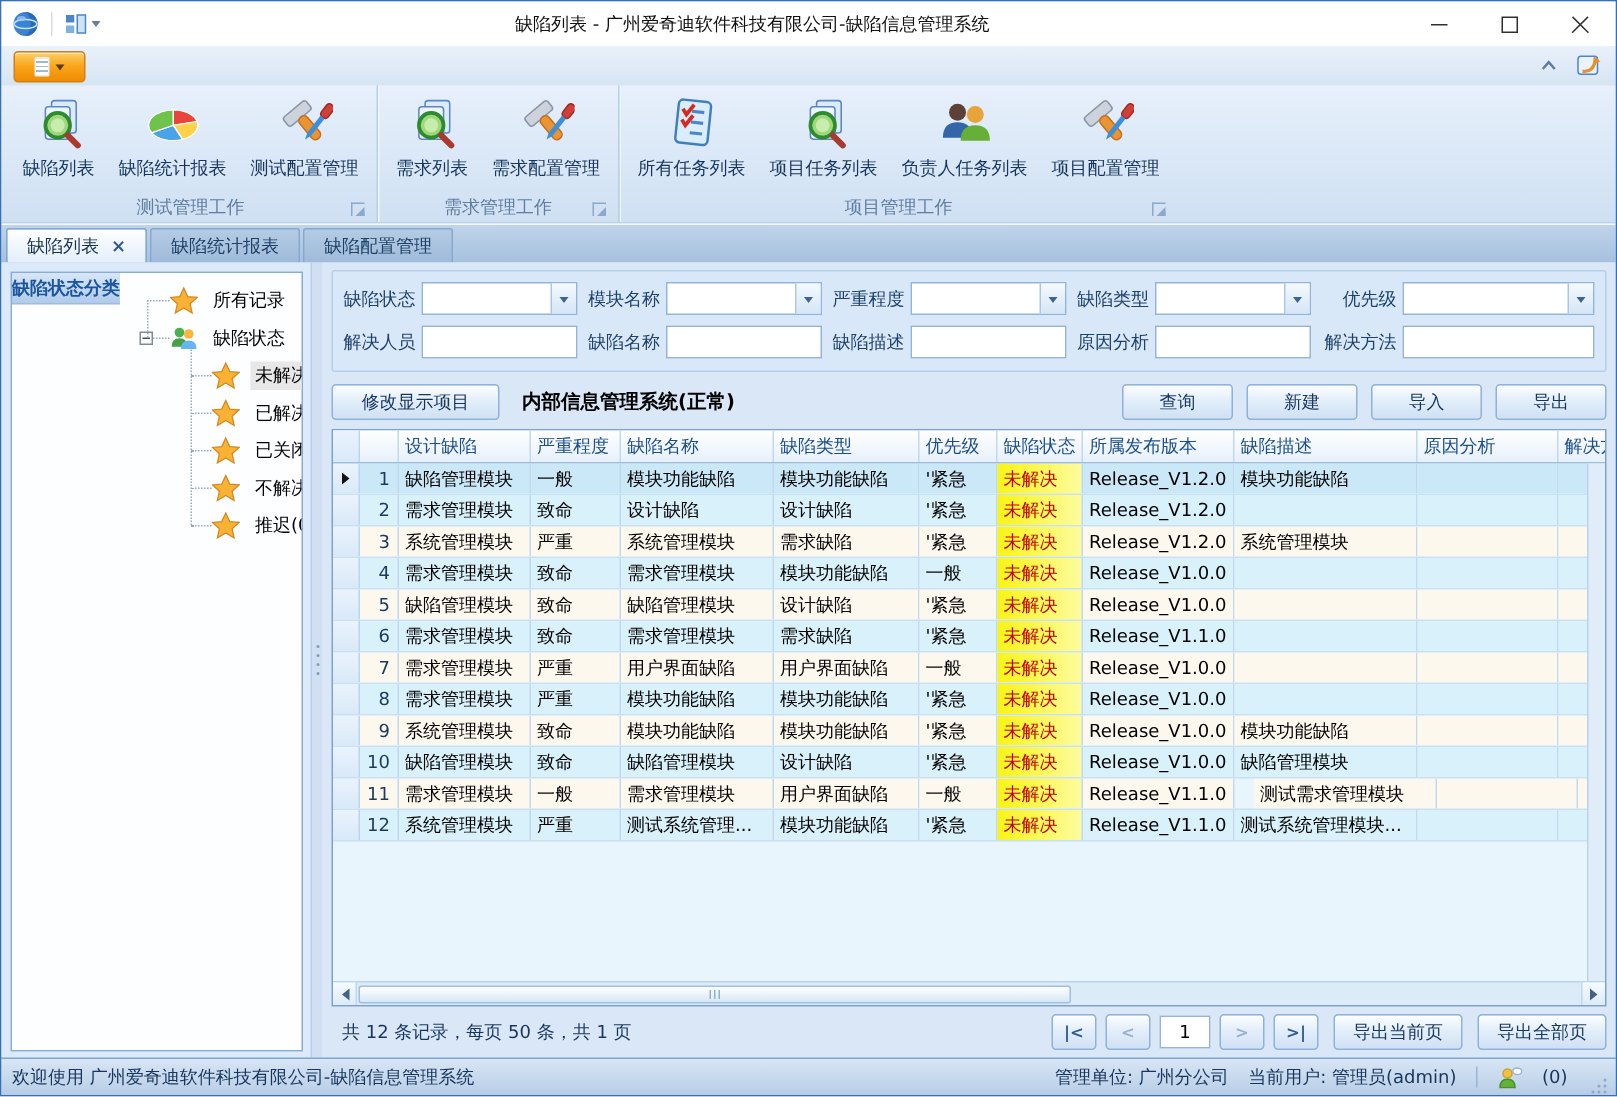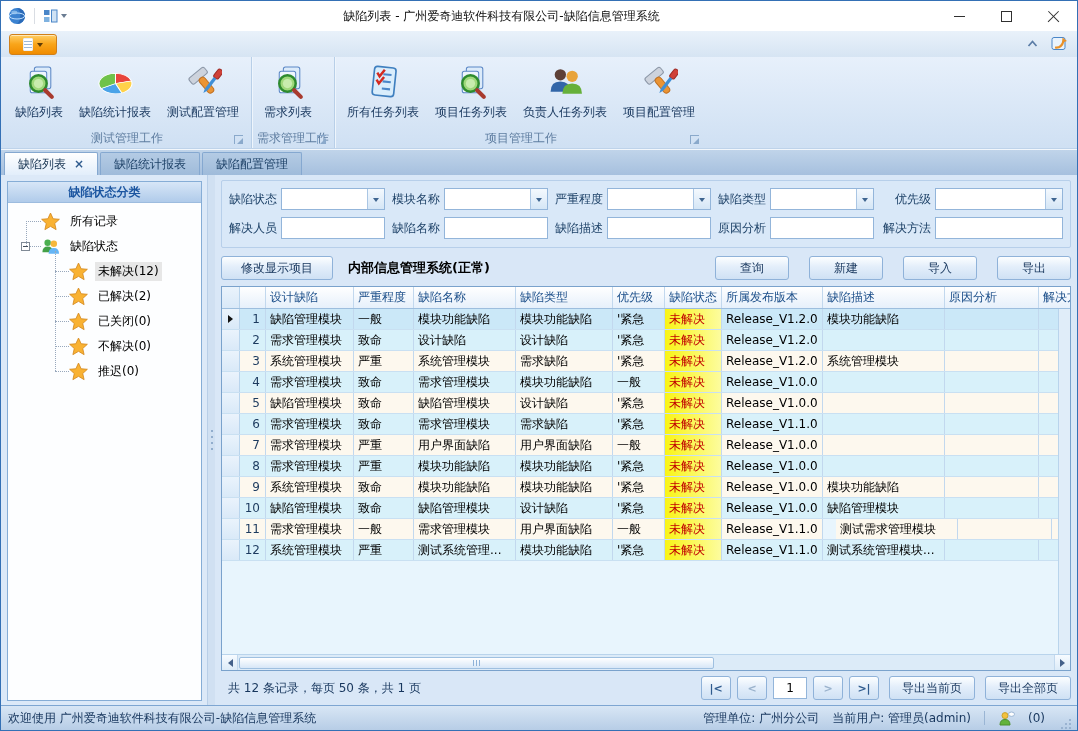--- a/index.html
+++ b/index.html
@@ -52,21 +52,21 @@
 
   
   .main { flex:1; display:flex; min-height:0; }
   .sidebar { width:207px; background:#dce9f8; border-right:1px solid #b9cfe8; padding:6px 5px 4px 6px; display:flex; flex-direction:column; flex:0 0 auto; }
   .version-row { display:flex; align-items:center; gap:5px; margin-bottom:6px; }
   .vlabel { font-weight:bold; white-space:nowrap; }
   .combo { background:#fff; border:1px solid #93b5da; height:21px; display:flex; align-items:center; flex:1; }
   .combo .val { flex:1; padding:0 5px; white-space:nowrap; overflow:hidden; }
   .cbtn { width:17px; height:100%; background:linear-gradient(#f4f9fe,#d5e6f6); border-left:1px solid #aac6e4; display:flex; align-items:center; justify-content:center; flex:0 0 auto; }
   .arr-down { width:0; height:0; border:3.5px solid transparent; border-top:4.5px solid #3f6590; margin-top:4px; }
-  .tree-panel { flex:1; border:1px solid #86add6; background:#fdfeff; display:flex; flex-direction:column; min-height:0; }
+  .tree-panel { flex:1; border:1px solid #86add6; background:#fdfeff; display:flex; flex-direction:row; min-height:0; }
   .tree-head { height:21px; background:linear-gradient(#d7e6f7,#b0cbea); border-bottom:1px solid #9dbcdf; color:#1b55a0; font-weight:bold; display:flex; align-items:center; justify-content:center; flex:0 0 auto; }
   .tree { position:relative; padding-top:6px; flex:1; overflow:hidden; }
   .titem { height:25px; display:flex; align-items:center; position:relative; }
   .titem.l1 { padding-left:33px; }
   .titem.l2 { padding-left:61px; }
   .titem.l1::before { content:""; position:absolute; left:18px; top:12px; width:15px; border-top:1px dotted #98a8bc; }
   .titem.l2::before { content:""; position:absolute; left:47px; top:12px; width:14px; border-top:1px dotted #98a8bc; }
   .titem .icon svg { width:19px; height:19px; display:block; }
   .tlabel { margin-left:7px; padding:1px 3px; white-space:nowrap; }
   .titem.selected .tlabel { background:#e7e7e7; }
@@ -85,21 +85,21 @@
   .flabel { color:#1e4268; margin-right:4px; white-space:nowrap; }
   .fcombo { width:104px; flex:none; height:22px; }
   .fitem.wide .fcombo { width:128px; }
   .finput { width:104px; height:22px; background:#fff; border:1px solid #93b5da; }
   .fitem.wide .finput { width:128px; }
 
   .toolbar-row { display:flex; align-items:center; margin:8px 0 6px; flex:0 0 auto; }
   .btn { height:24px; background:linear-gradient(#fcfeff,#e3eefa 45%,#cfe1f4); border:1px solid #8fb2d9; border-radius:3px; color:#17365d; font-size:12px; font-family:inherit; display:inline-flex; align-items:center; justify-content:center; padding:0 10px; }
   .btn.modify { width:112px; margin-right:15px; }
   .sys-title { font-weight:bold; font-size:13px; flex:1; white-space:nowrap; overflow:hidden; }
-  .actions { display:flex; gap:20px; margin-left:auto;align-items:center; }
+  .actions { display:flex; gap:9px; margin-left:auto;align-items:center; }
   .actions .btn { width:74px; }
 
   
   .grid-wrap { flex:1; display:flex; flex-direction:column; border:1px solid #7aa2cc; background:#e8f5fd; min-height:0; position:relative; }
   .ghead { display:flex; height:22px; background:linear-gradient(#ffffff,#e6f0fb); border-bottom:1px solid #9dbede; flex:0 0 auto; overflow:hidden; }
   .gcell { flex:0 0 auto; border-right:1px solid #c2d8ee; padding:0 4px; display:flex; align-items:center; overflow:hidden; white-space:nowrap; }
   .ghead .gcell { color:#1c4f8a; }
   .gind { width:18px; padding:0; background:linear-gradient(#eaf3fc,#d9e9f8); border-right:1px solid #b9d4ec; justify-content:center; }
   .gnum { width:26px; justify-content:flex-end; color:#1c3a5e; padding-right:5px; }
   .gbody { flex:1; overflow:hidden; position:relative; }
@@ -252,20 +252,36 @@
               <svg viewBox="0 0 36 36">
                 <rect x="13" y="3" width="16" height="21" rx="2" fill="#dcebfa" stroke="#5b87c5"></rect>
                 <rect x="9" y="7" width="16" height="21" rx="2" fill="#eef5fd" stroke="#5b87c5"></rect>
                 <circle cx="17" cy="19" r="8" fill="#9fd87b" stroke="#2e8b2e" stroke-width="2.4"></circle>
                 <circle cx="17" cy="19" r="4.5" fill="#c8ecae"></circle>
                 <line x1="23.5" y1="25.5" x2="30" y2="32" stroke="#a83a2e" stroke-width="4" stroke-linecap="round"></line>
               </svg>
             </span>
             <span class="lbl">需求列表</span>
           </div>
+          <div class="rbtn">
+            <span class="icon">
+              <svg viewBox="0 0 36 36">
+                <g transform="rotate(-40 14 12)">
+                  <rect x="4" y="7" width="19" height="7.5" rx="2" fill="#cdd3dd" stroke="#8a95a5"></rect>
+                  <rect x="10.5" y="14" width="6.5" height="18" rx="3" fill="#ea9434" stroke="#c06f1f"></rect>
+                </g>
+                <g transform="rotate(38 25 18)">
+                  <rect x="23" y="2" width="5.5" height="10" rx="2.2" fill="#d04038" stroke="#9e2a24"></rect>
+                  <rect x="24.1" y="12" width="3.2" height="14" fill="#3f8fd6"></rect>
+                  <path d="M24.1 26 l1.6 4.5 l1.6 -4.5 z" fill="#3f8fd6"></path>
+                </g>
+              </svg>
+            </span>
+            <span class="lbl">需求配置管理</span>
+          </div>
         </div>
         <div class="gfoot">
           <span class="gtitle">需求管理工作</span>
           <span class="launcher"></span>
         </div>
       </div>
       <div class="rgroup sep">
         <div class="rbtns">
           <div class="rbtn">
             <span class="icon">

